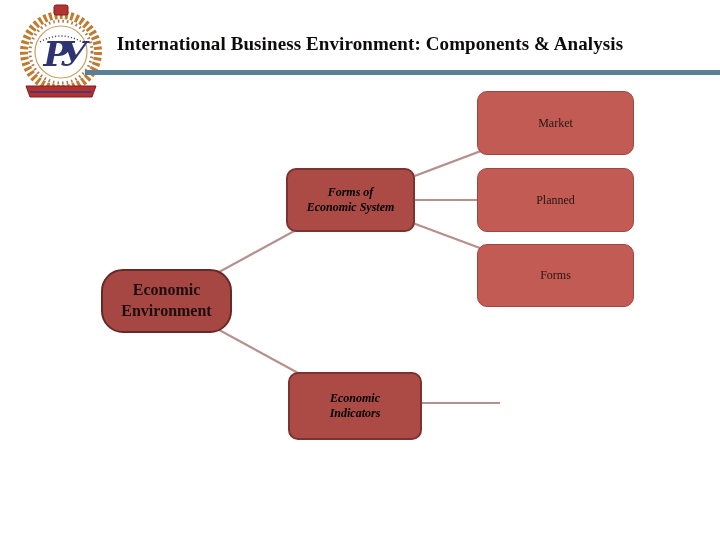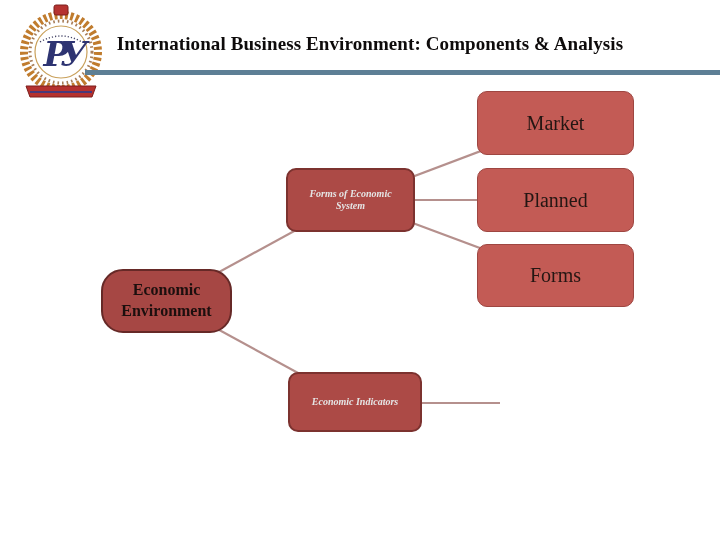--- a/index.html
+++ b/index.html
@@ -17,27 +17,27 @@
   }
   #logo{position:absolute;left:14px;top:2px;}
   
   #connectors{position:absolute;left:0;top:0;z-index:1;}
   
   .box{
     position:absolute;z-index:2;border-radius:10px;
     display:flex;align-items:center;justify-content:center;text-align:center;
     color:#241613;box-sizing:border-box;
   }
-  .tier-right{background:#c35b55;border:1.5px solid #9e4641;font-size:20px;}
-  .tier-mid{background:#ac4a46;border:2px solid #7c322f;font-weight:bold;font-style:italic;font-size:10px;color:#e5e5e5;}
+  .tier-right{background:#c35b55;border:1.5px solid #9e4641;font-size:12px;}
+  .tier-mid{background:#ac4a46;border:2px solid #7c322f;font-weight:bold;font-style:italic;font-size:12px;color:#000000;}
   #box-root{left:101px;top:269px;width:131px;height:64px;background:#a64744;border:2px solid #662927;font-weight:bold;font-style:normal;font-size:16px;color:#1c0f0e;border-radius:22px;z-index:2;position:absolute;display:flex;align-items:center;justify-content:center;text-align:center;box-sizing:border-box;}
   #box-root span{width:118px;line-height:1.3;}
   #box-forms{left:286px;top:168px;width:129px;height:64px;}
   #box-forms span{width:90px;line-height:1.25;}
-  #box-indicators{left:288px;top:372px;width:134px;height:60px;}
+  #box-indicators{left:288px;top:372px;width:134px;height:68px;}
   #box-indicators span{width:102px;line-height:1.25;}
   #box-market{left:477px;top:91px;width:157px;height:64px;}
   #box-planned{left:477px;top:168px;width:157px;height:64px;}
   #box-mixed{left:477px;top:244px;width:157px;height:63px;}
   #box-list{
     left:472px;top:318px;width:161px;height:169px;border-radius:13px;
     display:block;text-align:left;padding:9px 4px 0 7px;
     font-size:15.5px;line-height:20px;color:#1c1212;
   }
   .list-item{margin-bottom:10px;}

